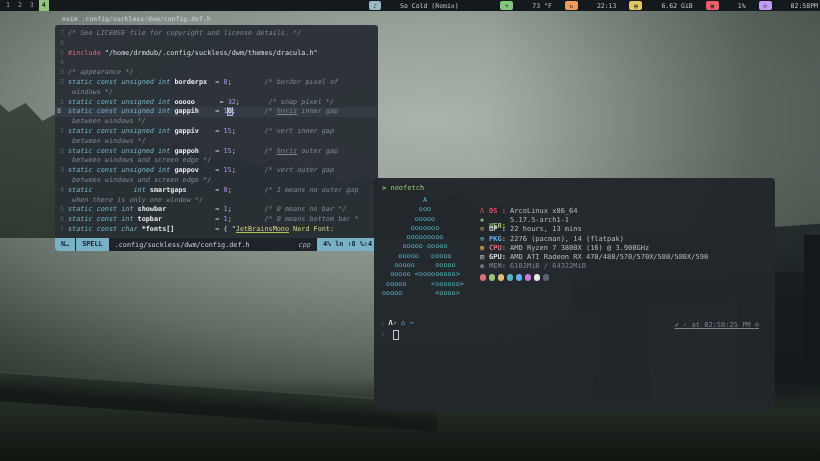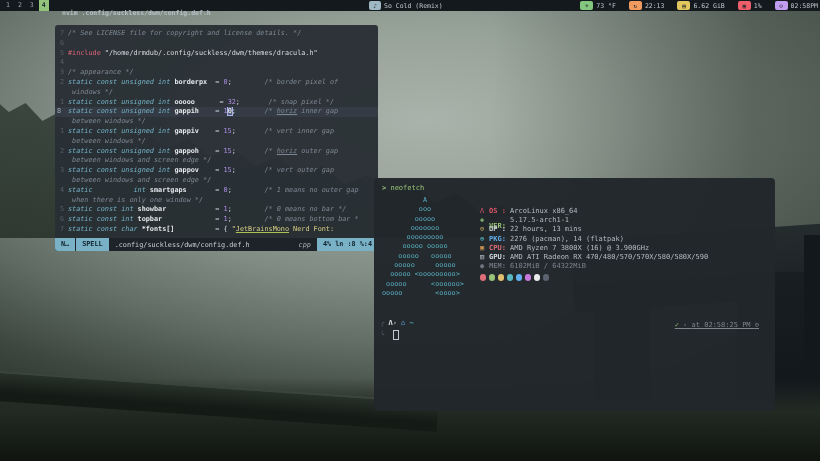--- a/index.html
+++ b/index.html
@@ -23,29 +23,29 @@
   .wp-road{position:absolute;left:0;top:378px;width:100%;height:83px;
     background:linear-gradient(180deg, rgba(40,48,42,0) 0%, #222a24 40%, #10140f 100%);}
   .wp-rail{position:absolute;left:-12px;top:386px;width:450px;height:28px;
     background:linear-gradient(180deg,#27302a 0%,#141a15 70%);border-top:2px solid #3a453c;transform:rotate(4deg);}
   
   .topbar{position:absolute;left:0;top:0;width:820px;height:11px;background:#14191d;z-index:6;
     font-size:6.5px;color:#aeb9c0;}
   .tags{position:absolute;left:3px;top:0;height:11px;display:flex;align-items:center;gap:2px;}
   .tag{padding:0 3px;height:11px;line-height:11px;color:#97a4ab;}
   .tag.active{background:#93c47c;color:#15222b;font-weight:700;}
-  .wintitle{position:absolute;left:62px;top:8px;height:11px;line-height:11px;color:#b6c0c6;font-weight:700;}
+  .wintitle{position:absolute;left:62px;top:14px;height:11px;line-height:11px;color:#b6c0c6;font-weight:700;}
   .music{position:absolute;left:369px;top:0;height:11px;display:flex;align-items:center;gap:3px;}
   .mchip{width:12px;height:9px;border-radius:2px;background:#9fb9c4;color:#1a2125;
     font-size:6px;display:flex;align-items:center;justify-content:center;}
   .status{position:absolute;right:2px;top:0;height:11px;display:flex;align-items:center;gap:13px;}
   .sblock{display:flex;align-items:center;gap:3px;height:11px;}
   .schip{width:13px;height:9px;border-radius:2px;color:#20262a;font-size:6px;
     display:flex;align-items:center;justify-content:center;}
-  .sval{color:#bcc5cb;}
+  .sval{color:#bcc5cb;margin-left:16px;}
   
   .vim{position:absolute;left:55px;top:25px;width:323px;height:226px;z-index:3;
     background:rgba(41,47,53,0.97);border-radius:3px;overflow:hidden;font-size:6.8px;}
   .elines{position:absolute;left:0;top:4px;width:100%;}
   .eline{display:flex;height:9.8px;line-height:9.8px;white-space:pre;}
   .eline.cur{background:#343b45;}
   .lnum{width:13px;flex:none;text-align:right;padding-right:4px;color:#545e6b;box-sizing:border-box;}
   .lnum.abs{text-align:left;padding-left:2px;color:#a3adb8;}
   .ecode{flex:1;overflow:hidden;}
   .kw{color:#74b2c8;font-style:italic}

